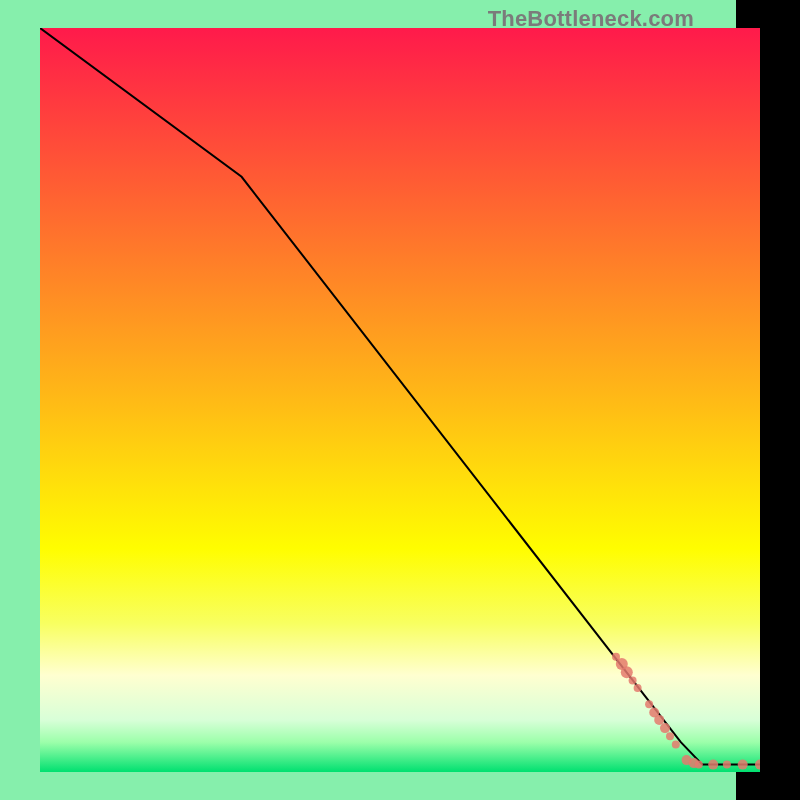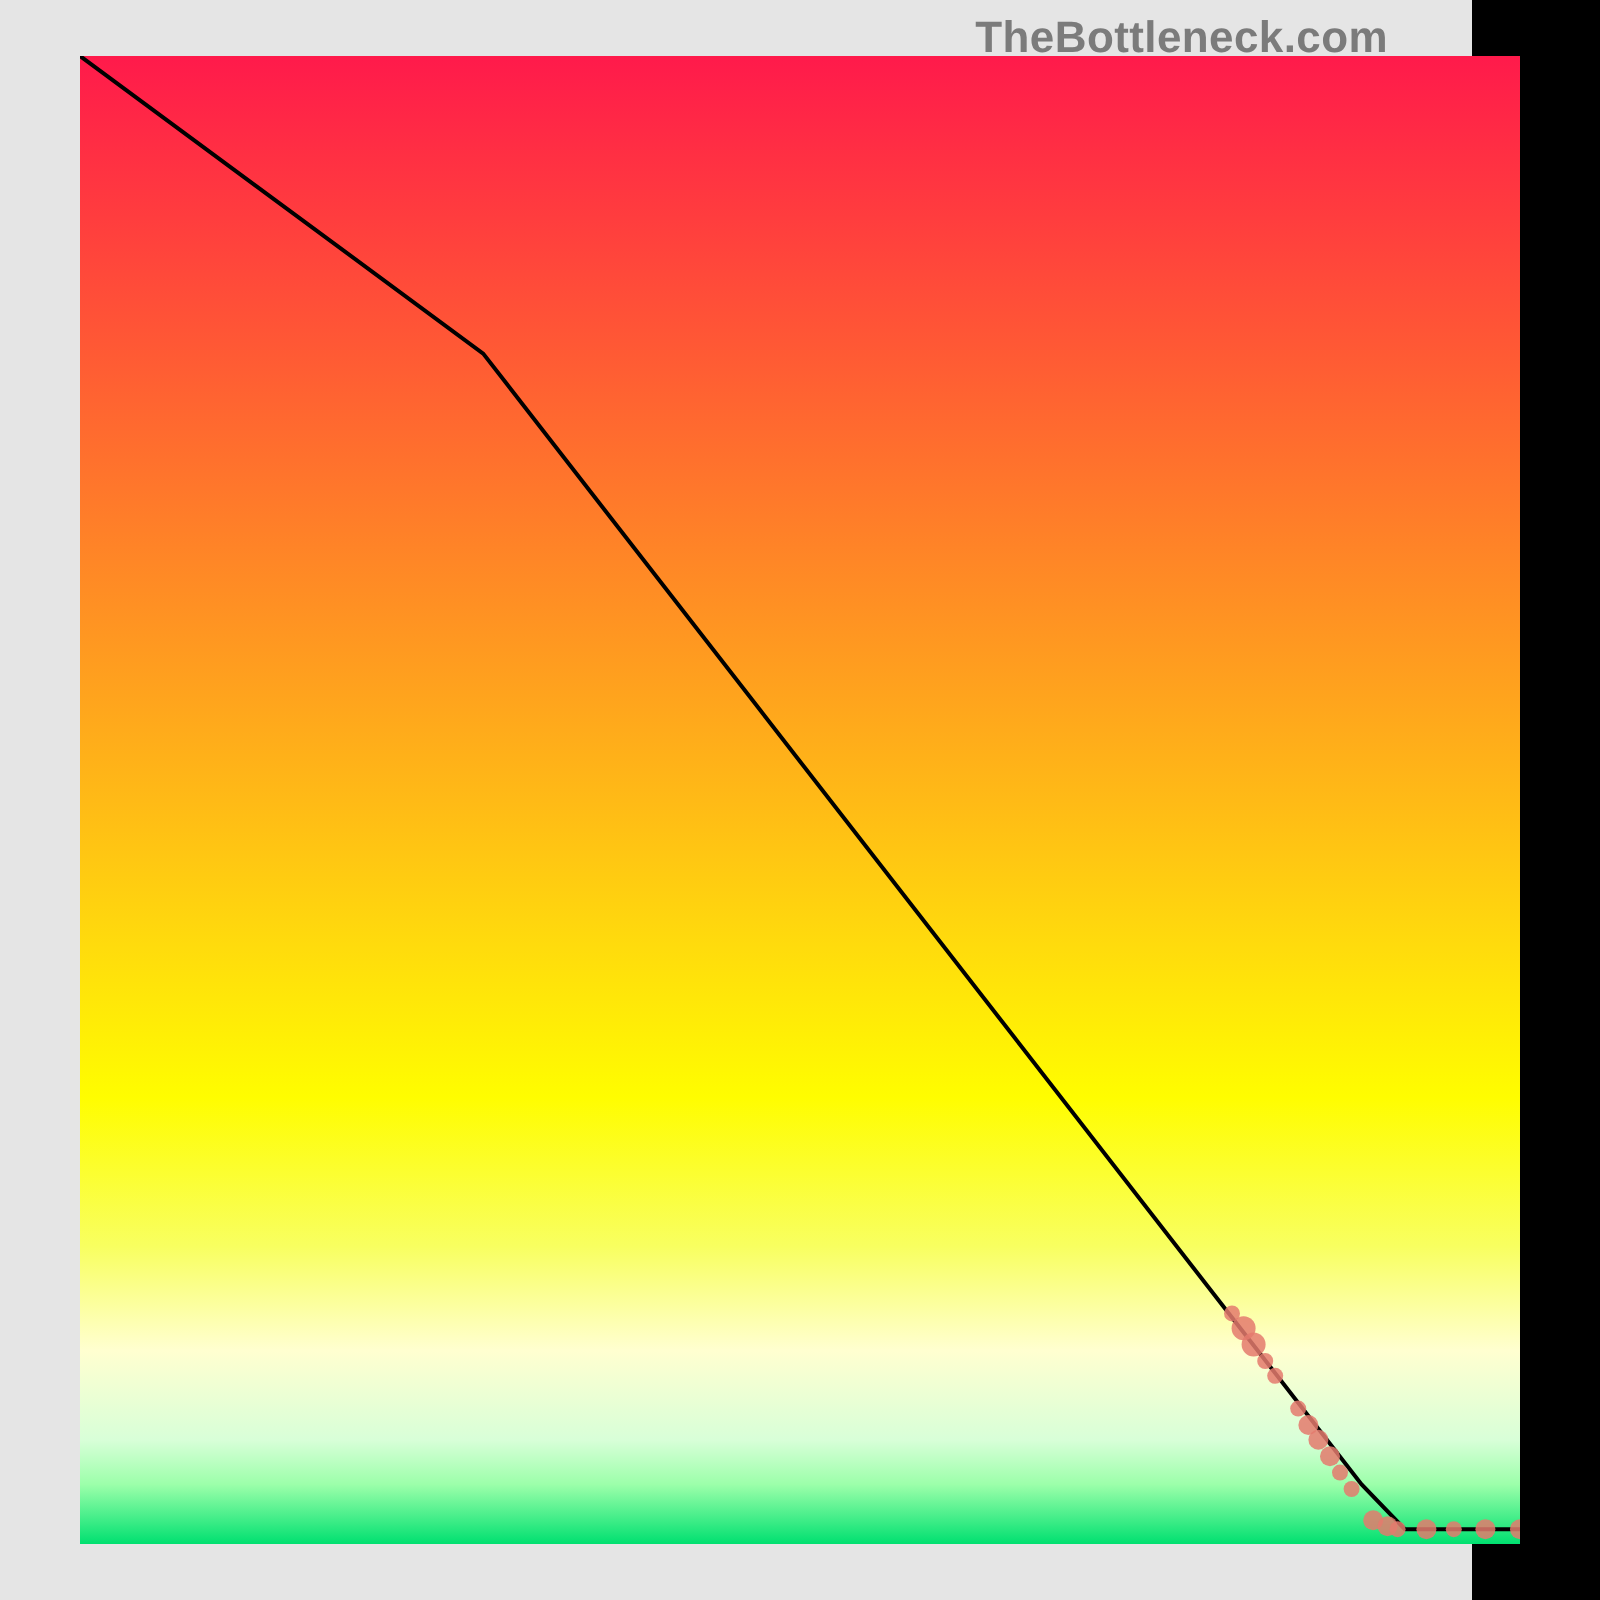--- a/index.html
+++ b/index.html
@@ -8,21 +8,21 @@
     width: 800px;
     height: 800px;
     overflow: hidden;
     background: #000;
     font-family: Arial, Helvetica, sans-serif;
   }
   .frame {
     position: relative;
     width: 736px;
     height: 800px;
-    background: #e5e5e5;
+    background: #86efac;
   }
   .plot {
     position: absolute;
     left: 40px;
     top: 28px;
     width: 720px;
     height: 744px;
     overflow: hidden;
   }
   .gradient {

